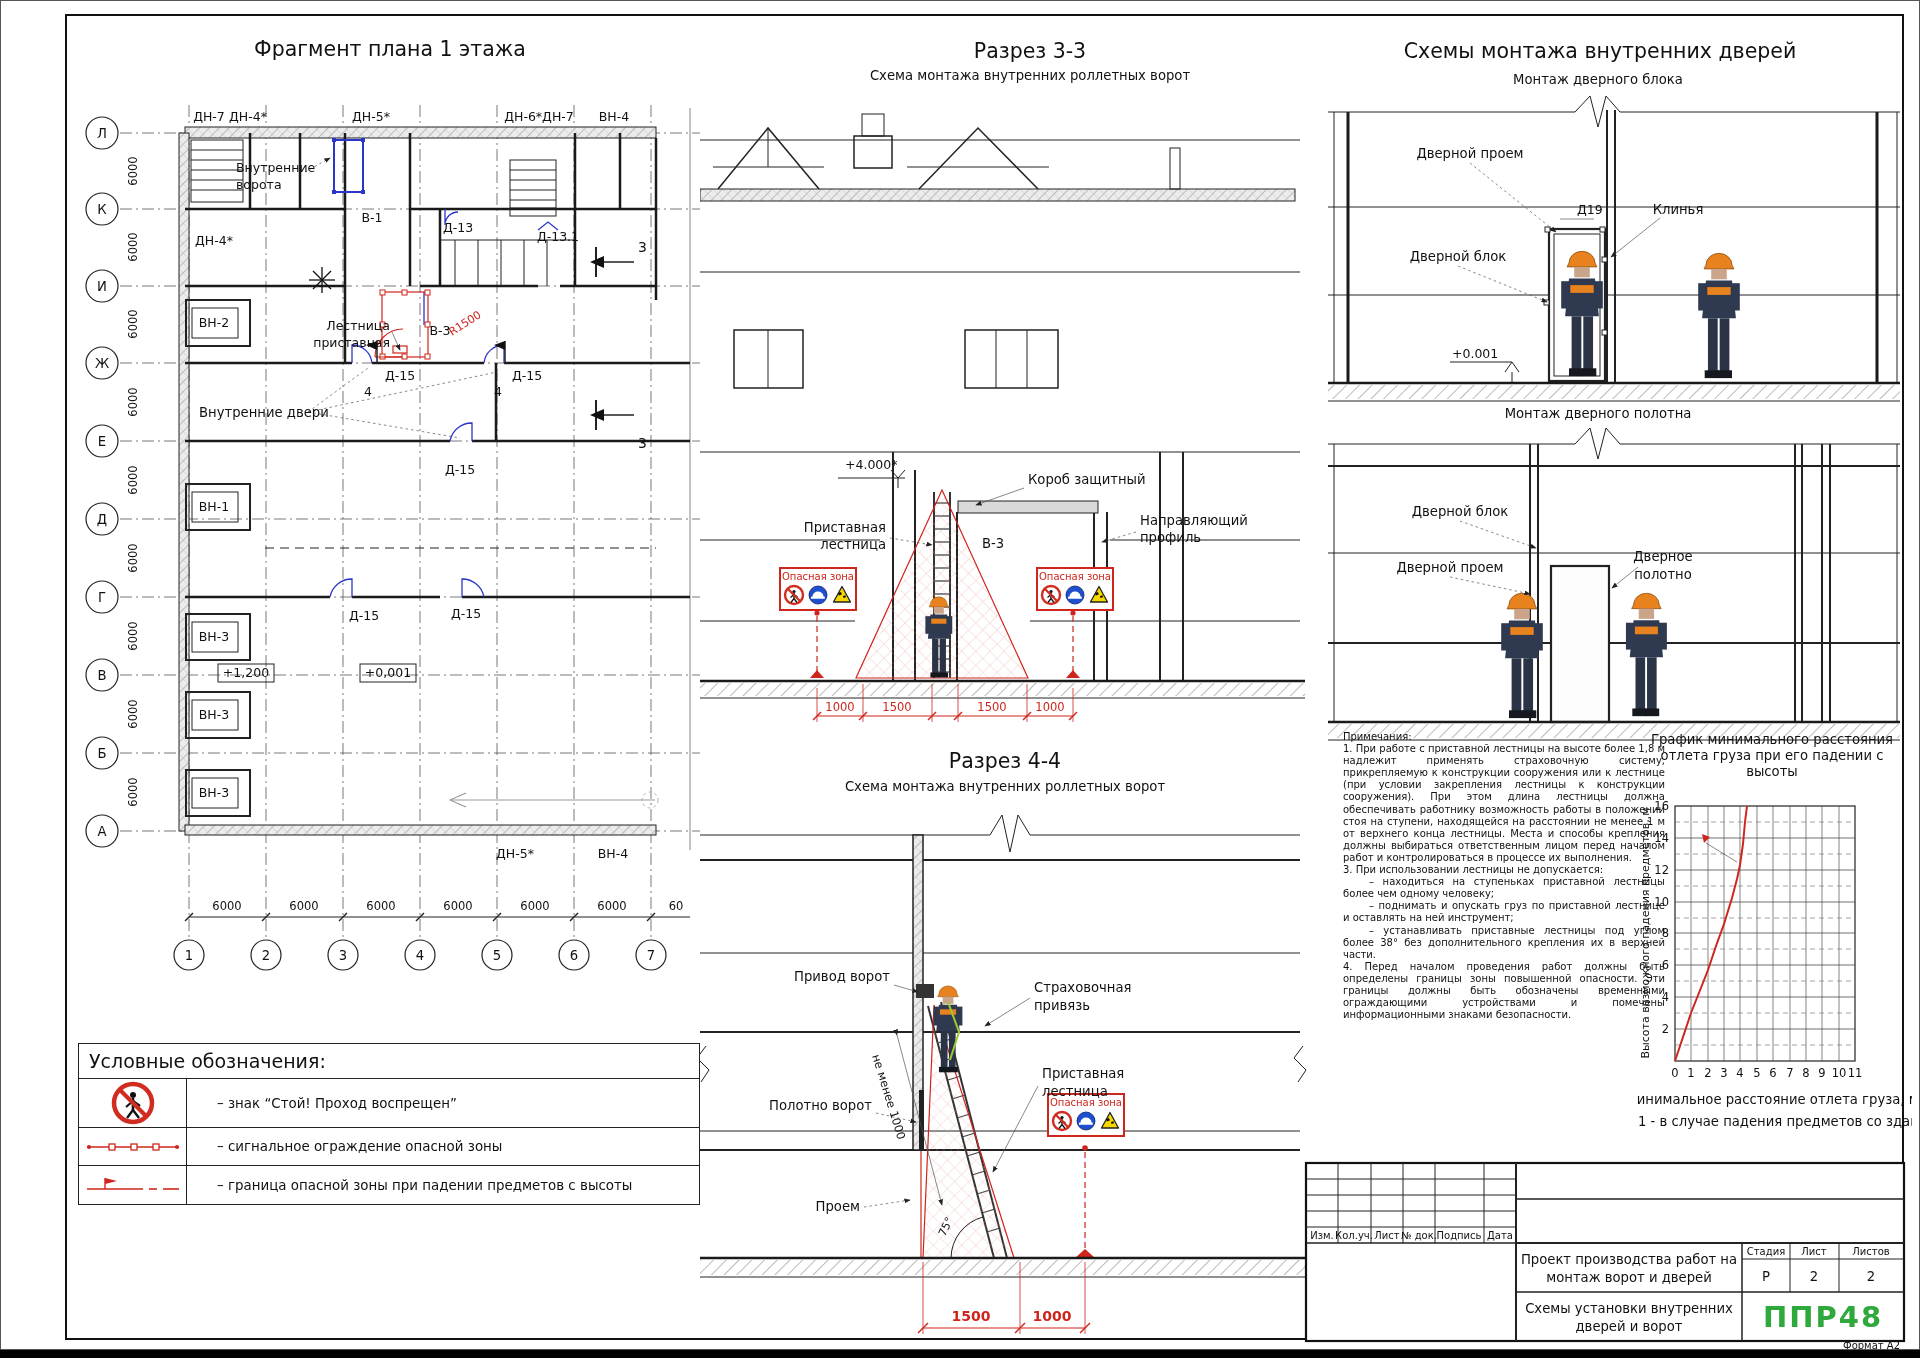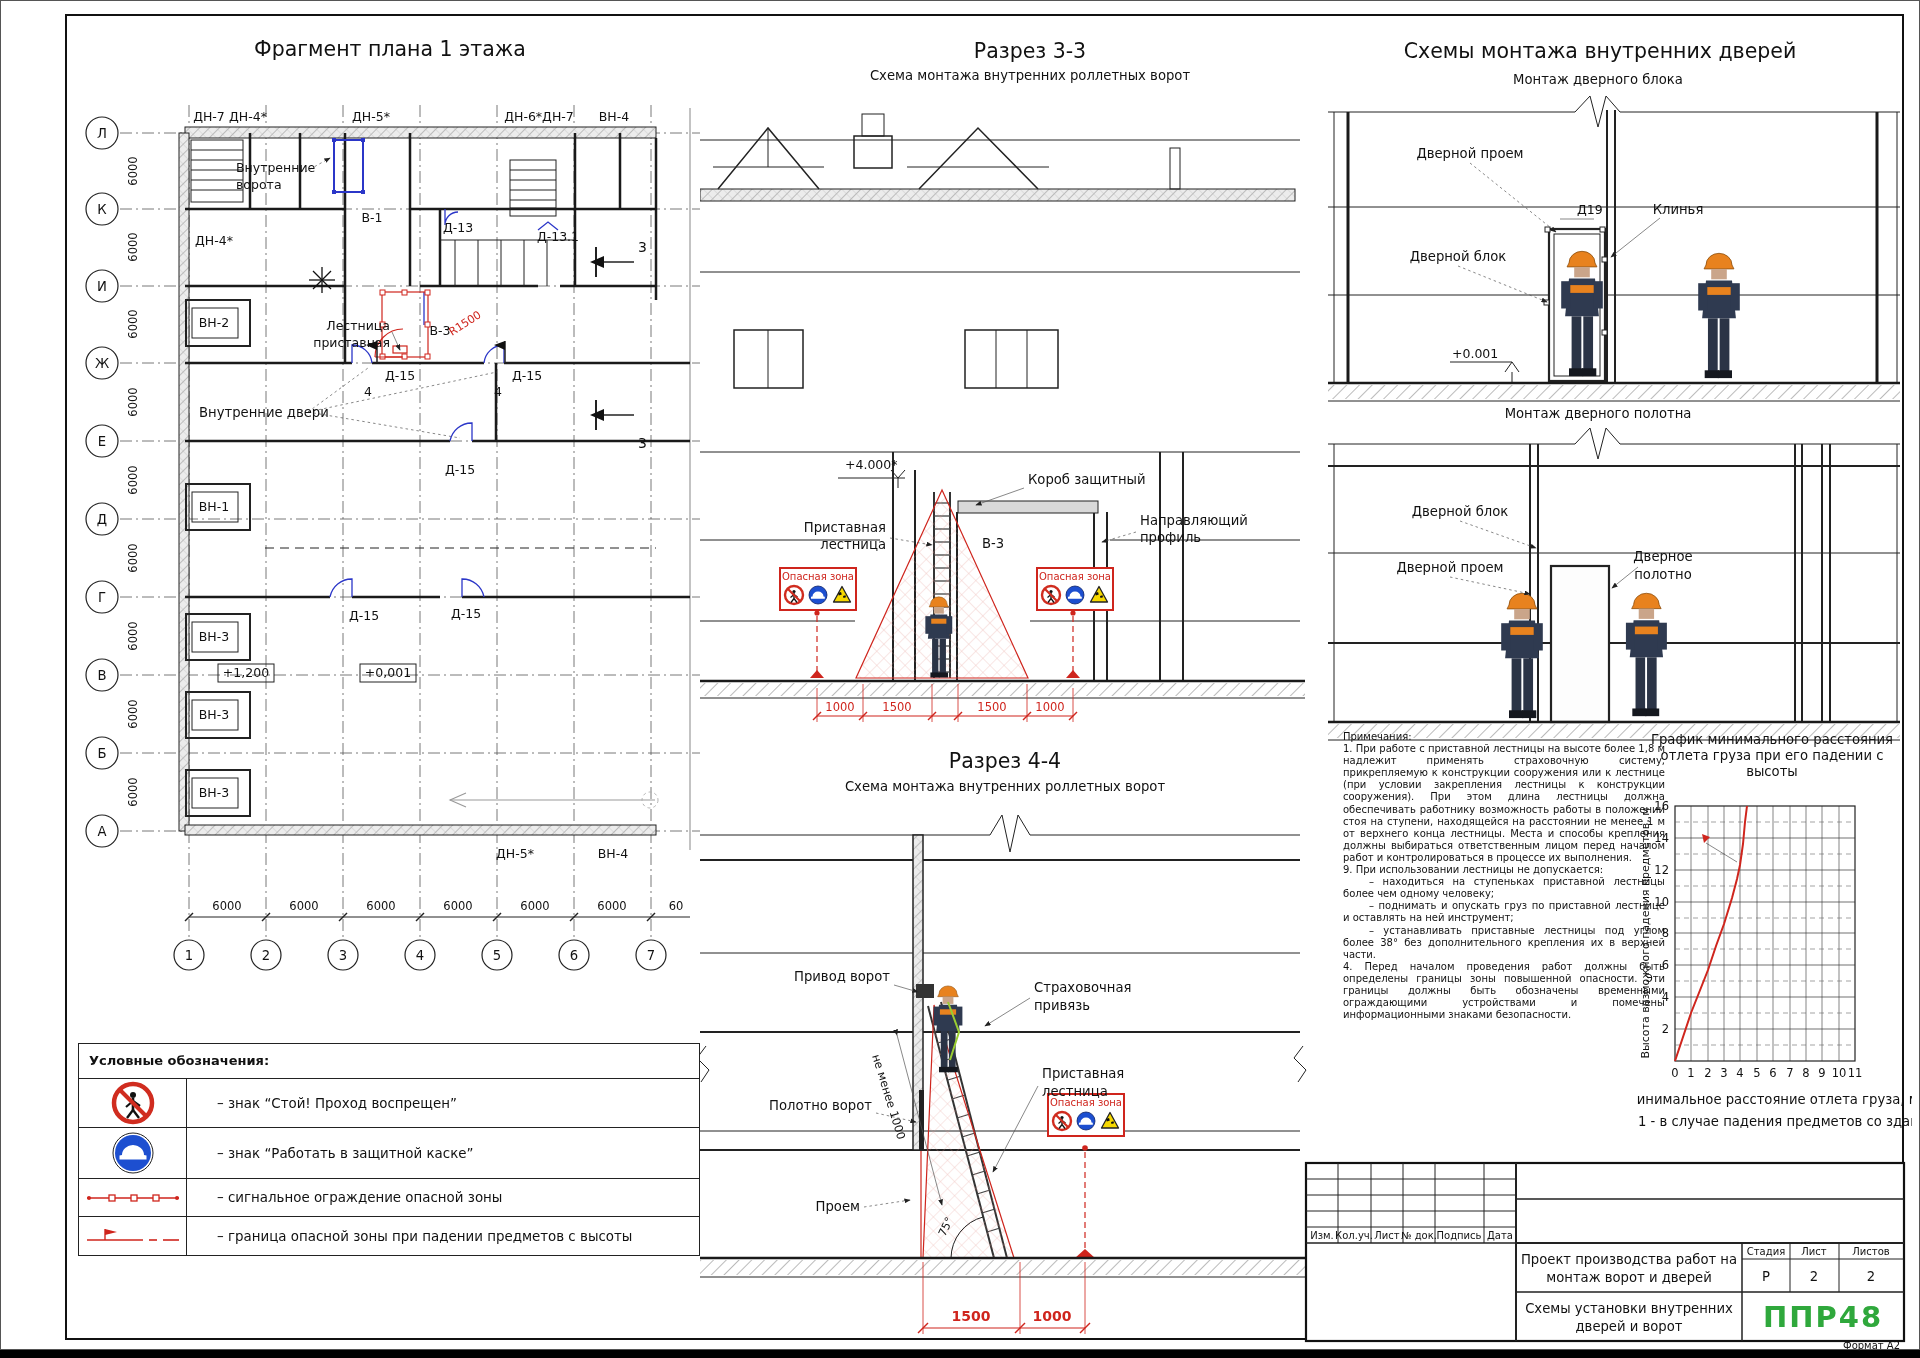--- a/index.html
+++ b/index.html
@@ -26,21 +26,21 @@
   .bln{stroke:#2b36c8;stroke-width:1.3;fill:none;}
   
   #frame{border:2.5px solid #111;}
   #pageborder{border:1px solid #555;}
   
   #notes{width:322px;font-size:10px;line-height:1.21;text-align:justify;margin-left:36px;}
   #notes p{margin:0;}
   #notes .nb{text-indent:26px;}
   
   #legend{width:620px;border:1.6px solid #222;background:#fff;}
-  #legend .lg-title{height:34px;line-height:34px;border-bottom:1.4px solid #222;padding-left:10px;font-size:13px;font-weight:bold;}
+  #legend .lg-title{height:34px;line-height:34px;border-bottom:1.4px solid #222;padding-left:10px;font-size:19px;}
   .lg-row{display:flex;border-bottom:1.2px solid #222;justify-content:flex-end;}
   .lg-row:last-child{border-bottom:none;}
   .lg-ico{width:107px;border-right:1.2px solid #222;display:flex;align-items:center;justify-content:center;flex:0 0 107px;}
   .lg-txt{flex:1;display:flex;align-items:center;padding-left:30px;font-size:13.4px;}
   #formatlbl{font-size:10px;text-align:right;width:120px;}
   #bottomstrip{background:#000;}
 </style>
 </head>
 <body>
 
@@ -620,21 +620,21 @@
         <line x1="1080" y1="1333" x2="1090" y2="1323"></line>
       </g>
       <text x="971" y="1321" class="t t14 mid tred" style="font-weight:bold">1500</text>
       <text x="1052" y="1321" class="t t14 mid tred" style="font-weight:bold">1000</text>
     </g>
   </svg>
 
   <div id="notes" class="abs" style="left:1307px;top:731px;">
     <p>Примечания:</p>
     <p class="np">1. При работе с приставной лестницы на высоте более 1,8 м надлежит применять страховочную систему, прикрепляемую к конструкции сооружения или к лестнице (при условии закрепления лестницы к конструкции сооружения). При этом длина лестницы должна обеспечивать работнику возможность работы в положении стоя на ступени, находящейся на расстоянии не менее 1 м от верхнего конца лестницы. Места и способы крепления должны выбираться ответственным лицом перед началом работ и контролироваться в процессе их выполнения.</p>
-    <p class="np">9. При использовании лестницы не допускается:</p>
+    <p class="np">3. При использовании лестницы не допускается:</p>
     <p class="nb">– находиться на ступеньках приставной лестницы более чем одному человеку;</p>
     <p class="nb">– поднимать и опускать груз по приставной лестнице и оставлять на ней инструмент;</p>
     <p class="nb">– устанавливать приставные лестницы под углом более 38° без дополнительного крепления их в верхней части.</p>
     <p class="np">4. Перед началом проведения работ должны быть определены границы зоны повышенной опасности. Эти границы должны быть обозначены временными ограждающими устройствами и помечены информационными знаками безопасности.</p>
   </div>
 
   <svg class="abs" style="left:1636px;top:726px;" width="276" height="406" viewBox="1636 726 276 406">
     <text x="1772" y="744" class="t t13 mid">График минимального расстояния</text>
     <text x="1772" y="760" class="t t13 mid">отлета груза при его падении с</text>
     <text x="1772" y="776" class="t t13 mid">высоты</text>
@@ -719,31 +719,20 @@
           <circle cx="22" cy="14" r="3" fill="#111"></circle>
           <line x1="22" y1="17" x2="22" y2="29" stroke="#111" stroke-width="2.6"></line>
           <line x1="22" y1="29" x2="16" y2="37" stroke="#111" stroke-width="2.4"></line>
           <line x1="22" y1="29" x2="28" y2="37" stroke="#111" stroke-width="2.4"></line>
           <line x1="22" y1="20" x2="15" y2="26" stroke="#111" stroke-width="2.2"></line>
           <line x1="22" y1="20" x2="29" y2="25" stroke="#111" stroke-width="2.2"></line>
           <line x1="9" y1="9" x2="35" y2="35" stroke="#d02c1f" stroke-width="4"></line>
         </svg>
       </div>
       <div class="lg-txt">– знак “Стой! Проход воспрещен”</div>
-    </div>
-    <div class="lg-row" style="height:50px">
-      <div class="lg-ico">
-        <svg width="44" height="44" viewBox="0 0 44 44">
-          <circle cx="22" cy="22" r="20" fill="#fff" stroke="#222" stroke-width="1"></circle>
-          <circle cx="22" cy="22" r="18" fill="#1d4fd0"></circle>
-          <path d="M11,24 a11,10 0 0 1 22,0 l2.5,0.5 v4 h-27 v-4 z" fill="#fff"></path>
-          <path d="M17,14 q5,-3 10,0" fill="none" stroke="#1d4fd0" stroke-width="1.5"></path>
-        </svg>
-      </div>
-      <div class="lg-txt">– знак “Работать в защитной каске”</div>
     </div>
     <div class="lg-row" style="height:37px">
       <div class="lg-ico">
         <svg width="96" height="22" viewBox="0 0 96 22">
           <line x1="2" y1="11" x2="94" y2="11" stroke="#cf251d" stroke-width="1.6"></line>
           <circle cx="4" cy="11" r="2" fill="#cf251d"></circle>
           <circle cx="92" cy="11" r="2" fill="#cf251d"></circle>
           <rect x="24" y="8" width="6" height="6" fill="#fff" stroke="#cf251d" stroke-width="1.3"></rect>
           <rect x="46" y="8" width="6" height="6" fill="#fff" stroke="#cf251d" stroke-width="1.3"></rect>
           <rect x="68" y="8" width="6" height="6" fill="#fff" stroke="#cf251d" stroke-width="1.3"></rect>

